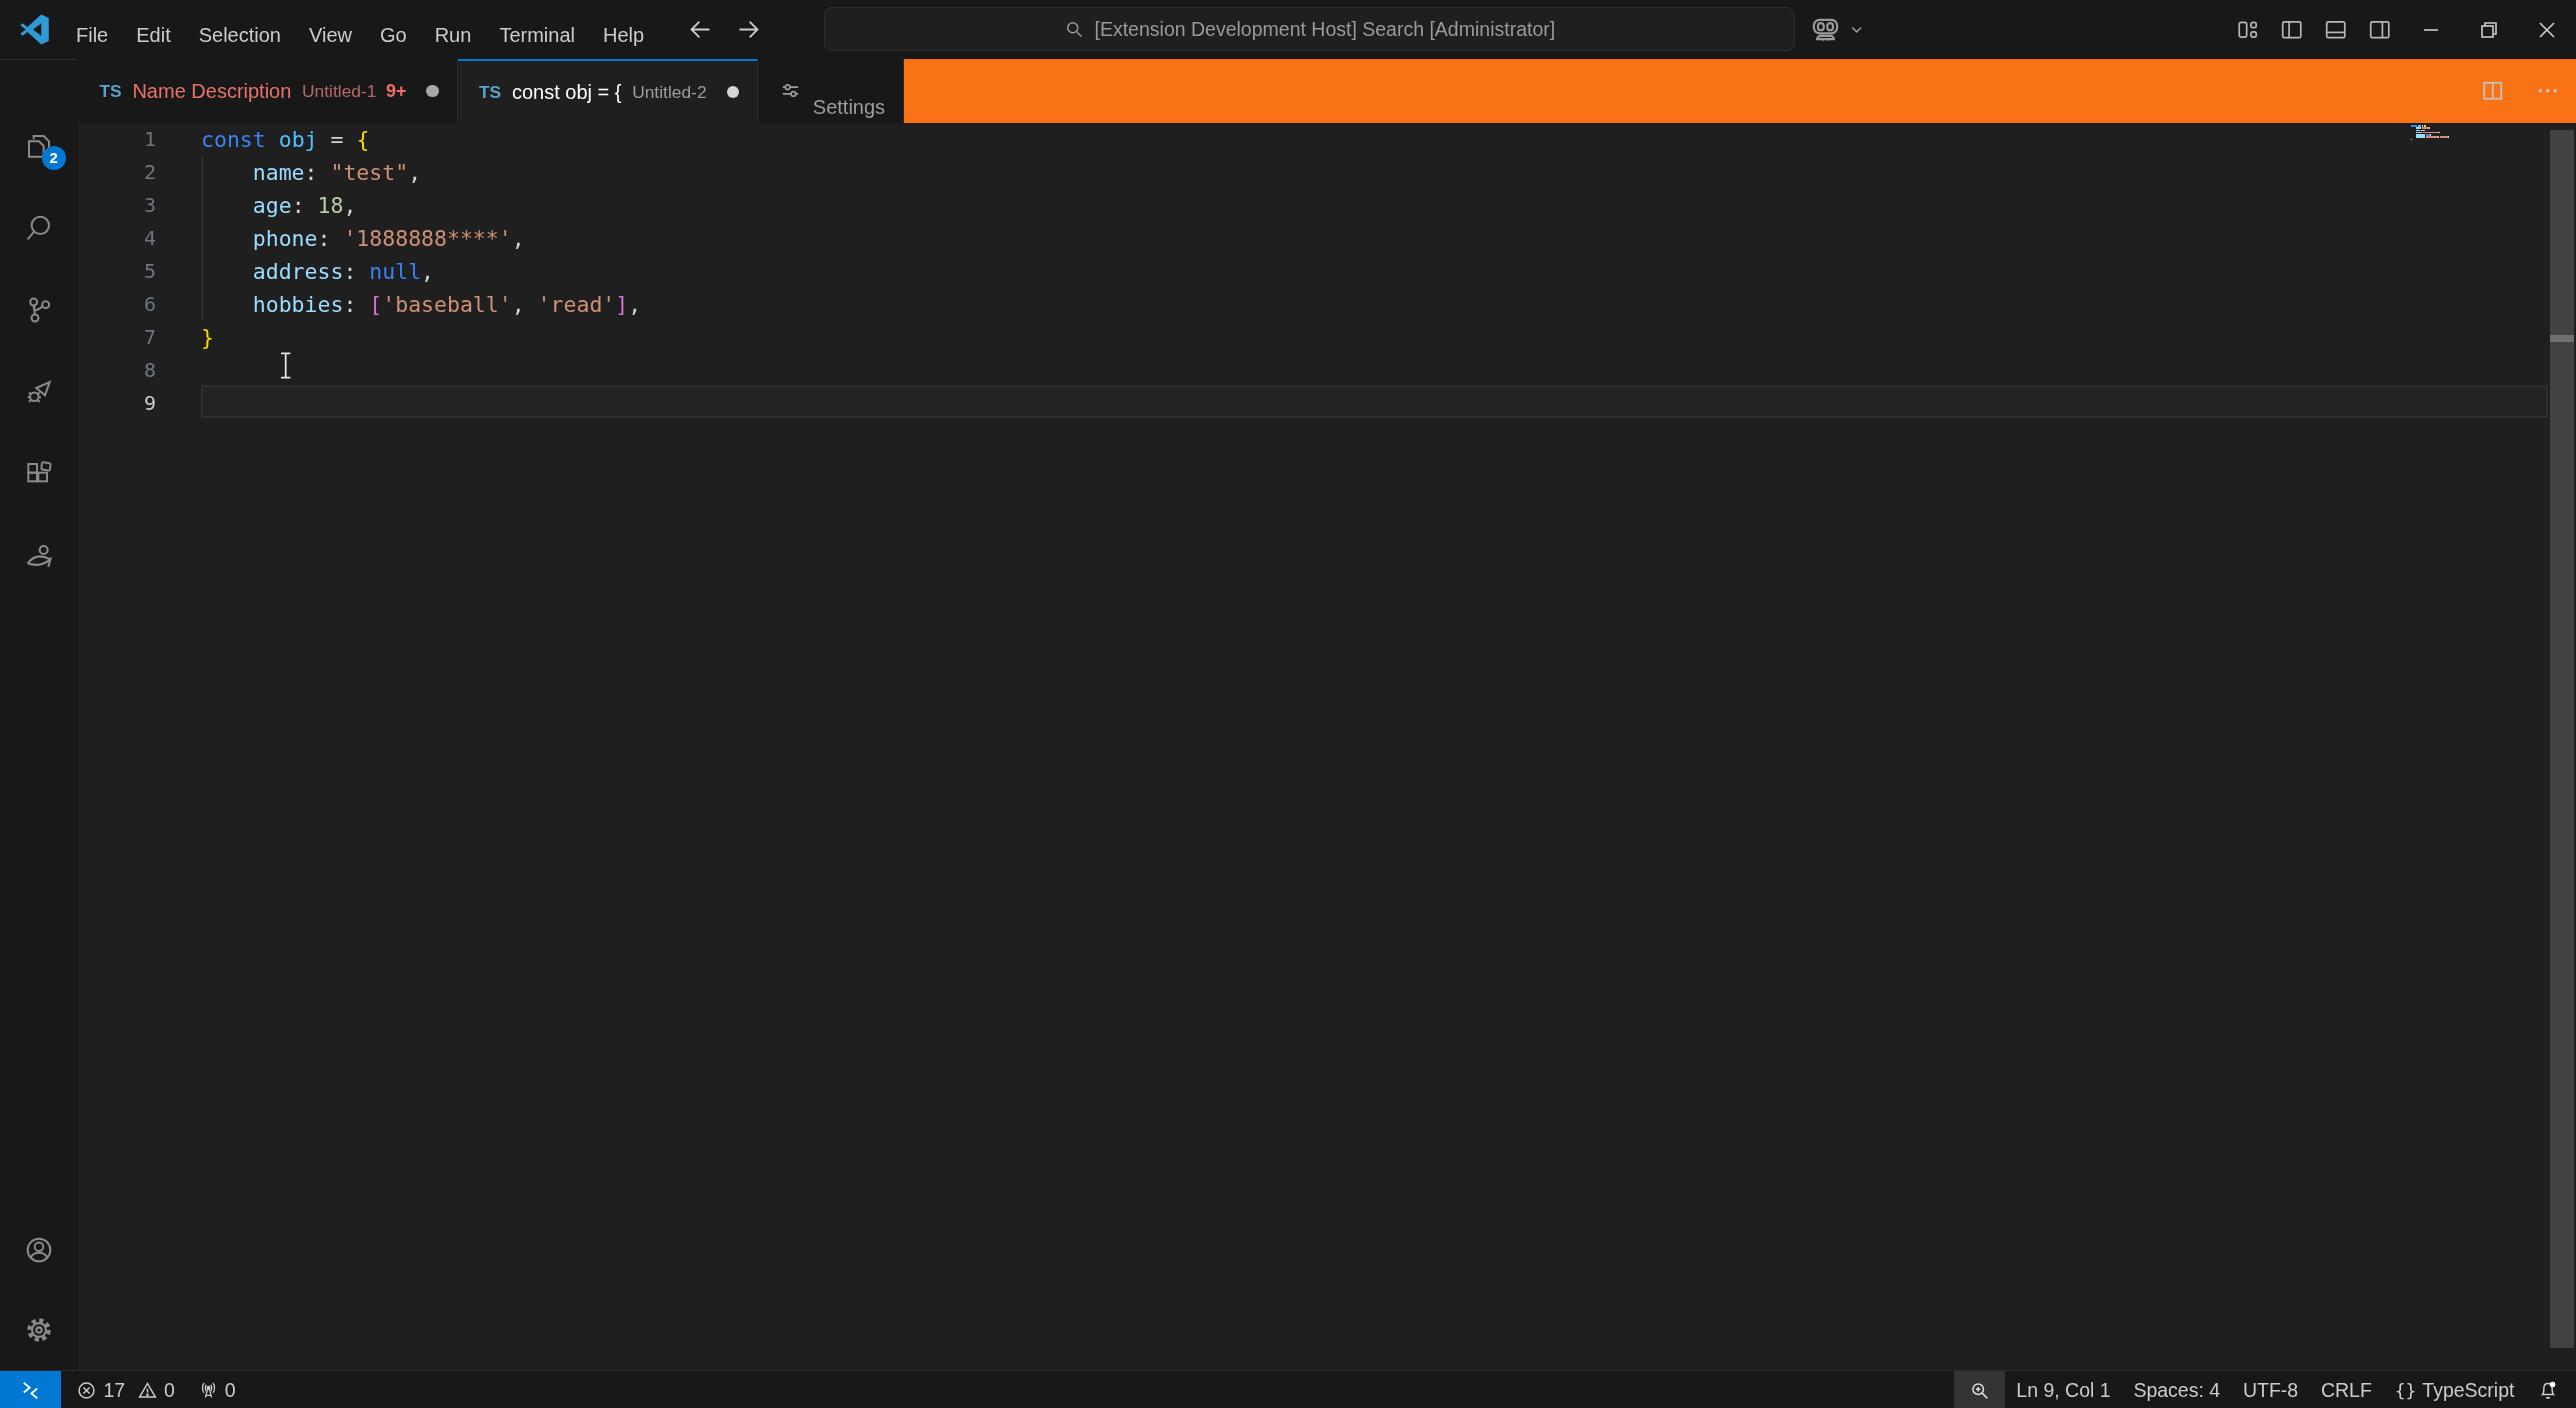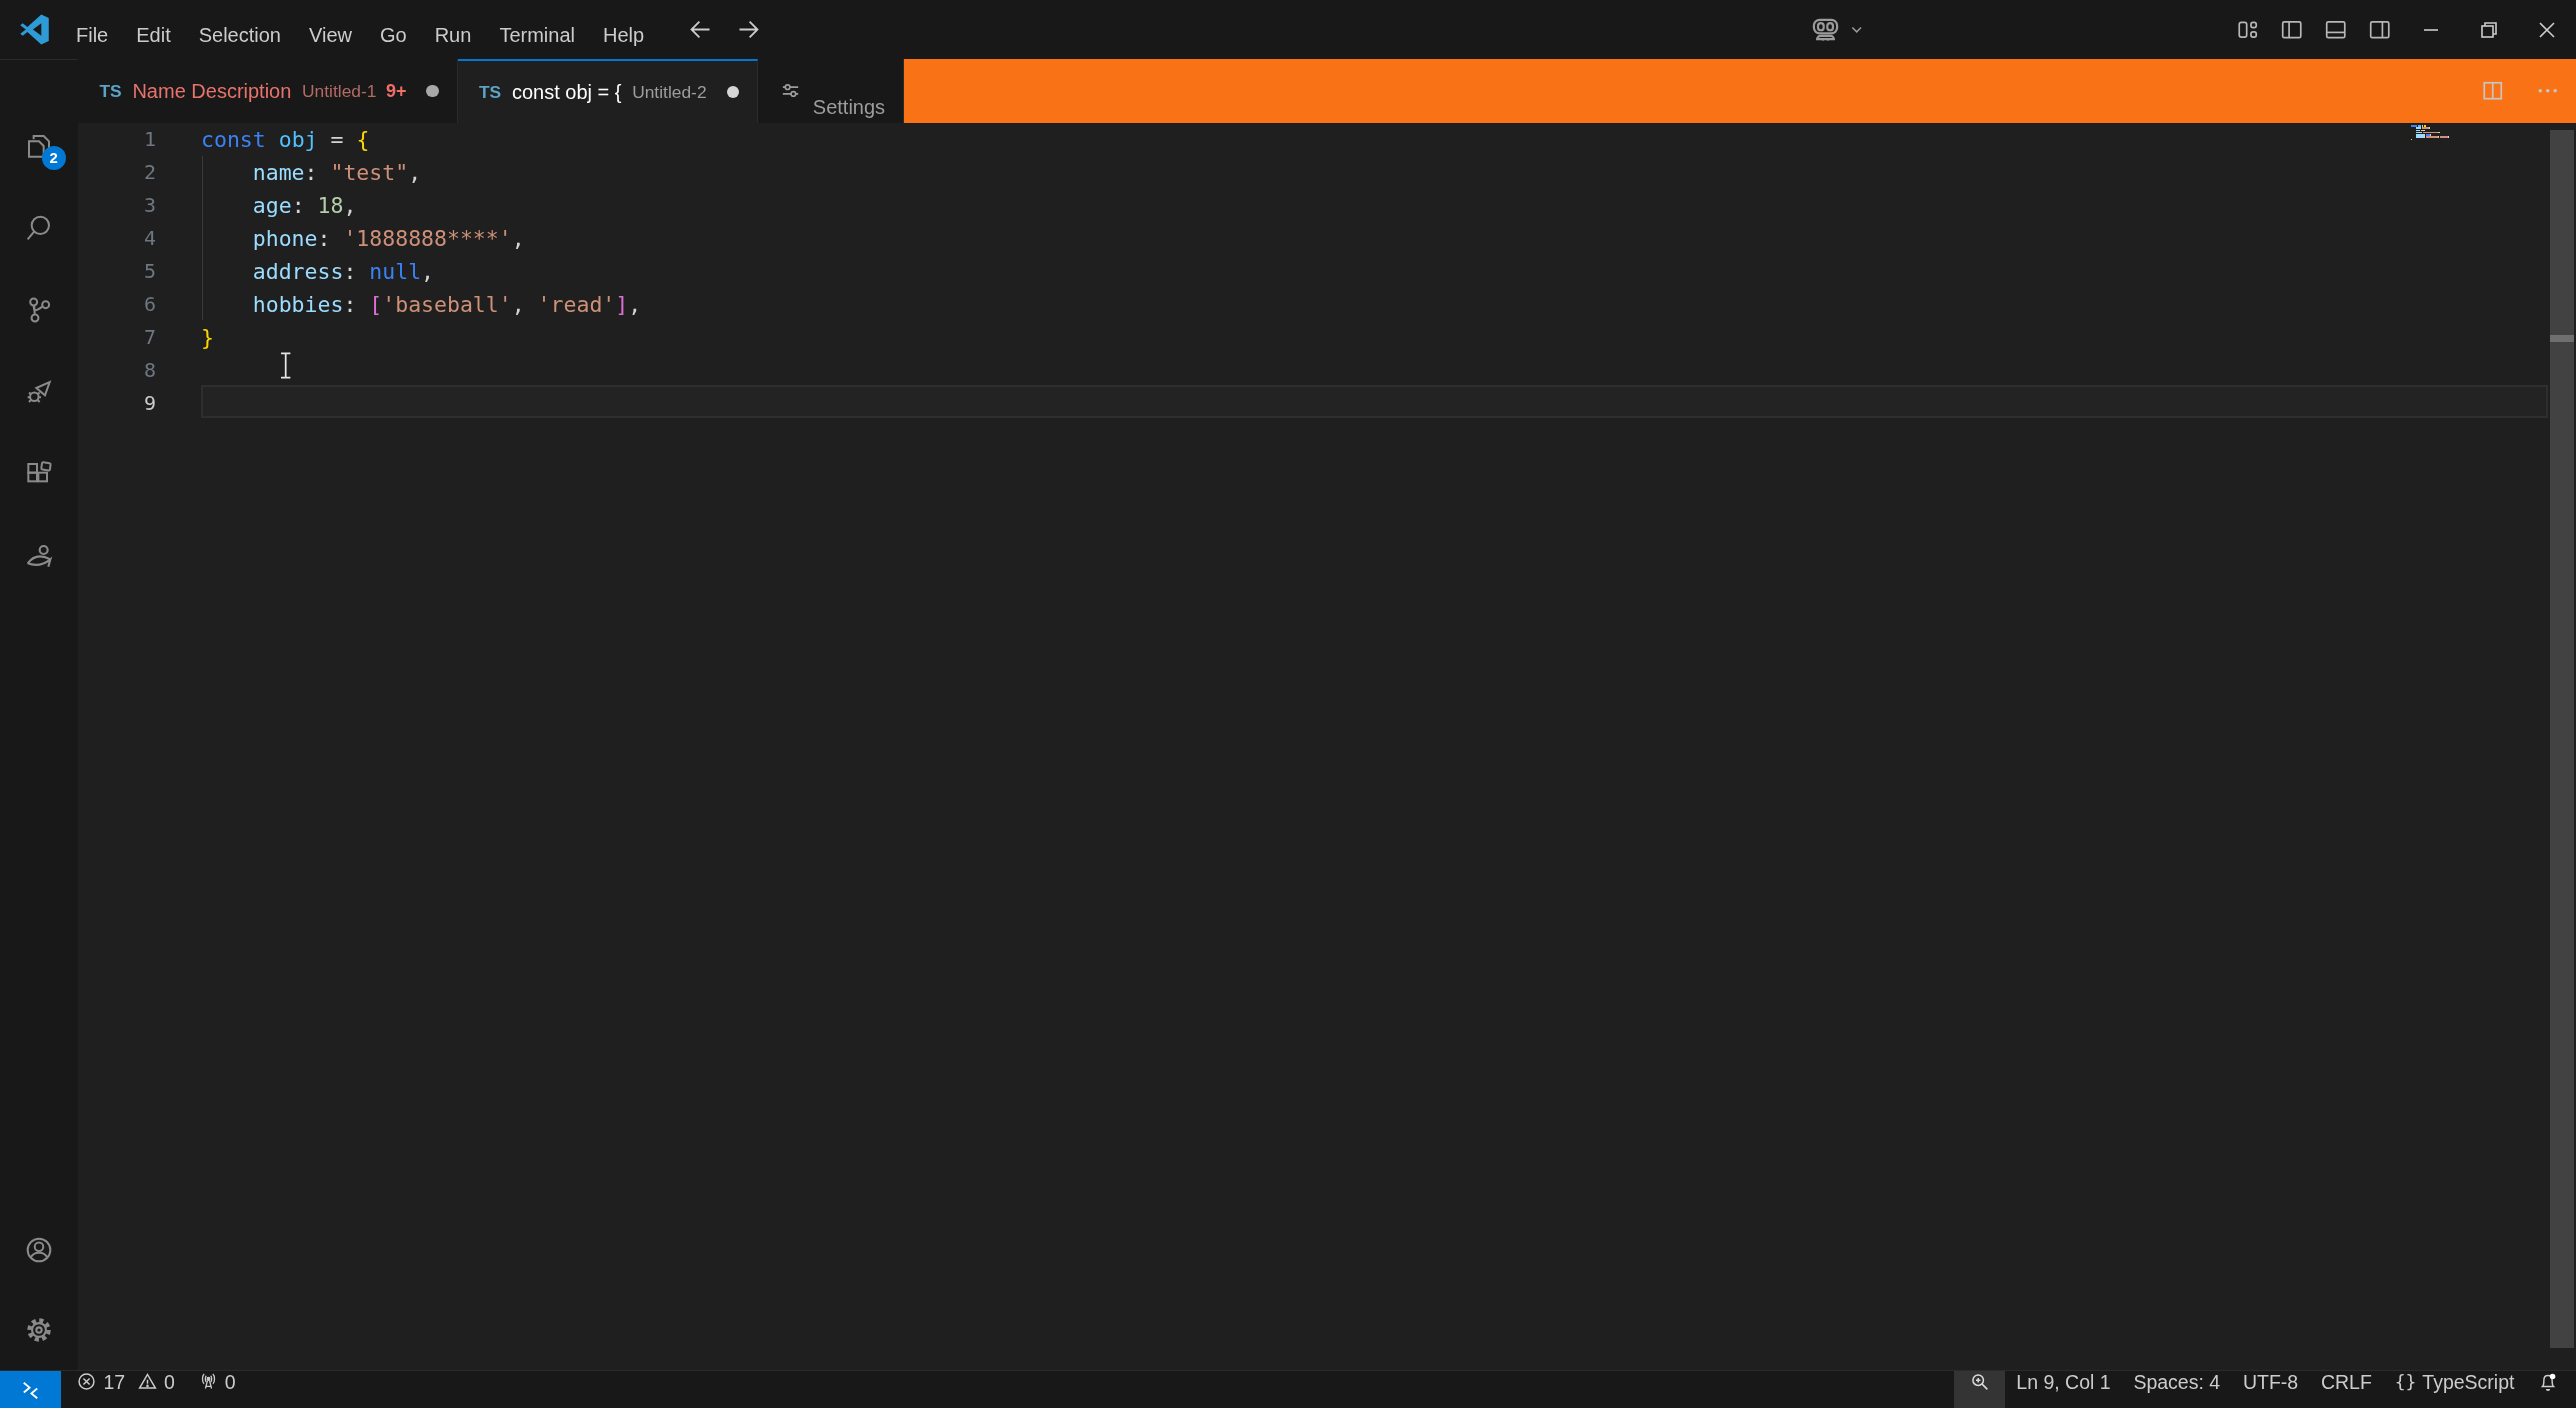--- a/index.html
+++ b/index.html
@@ -70,21 +70,21 @@
   .mini-line{height:1.6px;margin-bottom:0.7px;white-space:nowrap;font-size:0;}
   .mini-seg{display:inline-block;height:1.6px;background:currentColor;vertical-align:top;}
   .mini-sp{background:transparent;}
   .scrollbar{position:absolute;left:2472px;top:7.4px;width:24px;height:1218px;background:#424242;}
   .scroll-marker{position:absolute;left:0;top:205px;width:24px;height:6.7px;background:#6f6f6f;}
 
   
   .statusbar{position:absolute;left:0;bottom:0;width:2576px;height:38px;background:#181818;border-top:0.7px solid #2b2b2b;
              display:flex;align-items:center;color:#cccccc;font-size:19.5px;}
   .sb-remote{width:61px;height:38px;background:#0078d4;display:flex;align-items:center;justify-content:center;flex:0 0 auto;}
-  .sb-item{display:flex;align-items:flex-start;gap:6px;padding:0 11.4px;height:38px;white-space:nowrap;}
+  .sb-item{display:flex;align-items:center;gap:6px;padding:0 11.4px;height:38px;white-space:nowrap;}
   .sb-left{display:flex;align-items:center;margin-left:4px;}
   .sb-right{display:flex;align-items:center;margin-left:auto;margin-right:5.4px;}
   .sb-zoom{background:#343434;padding:0 14.8px;}
   .sb-num{font-size:19.5px;color:#cccccc;}
   .braces{font-family:"DejaVu Sans Mono",monospace;font-size:18px;color:#cccccc;}
   svg{display:block;}
 </style>
 </head>
 <body>
 
@@ -110,20 +110,27 @@
           <path d="M20 12 H5 M11 5 L4 12 L11 19"></path>
         </svg>
       </div>
       <div class="nav-btn">
         <svg width="27" height="27" viewBox="0 0 24 24" fill="none" stroke="#cccccc" stroke-width="1.6">
           <path d="M4 12 H19 M13 5 L20 12 L13 19"></path>
         </svg>
       </div>
     </div>
 
+    <div class="command-center">
+      <svg width="20" height="20" viewBox="0 0 24 24" fill="none" stroke="#9a9a9a" stroke-width="1.8">
+        <circle cx="10.5" cy="10.5" r="6"></circle>
+          <path d="M15 15 L21 21"></path>
+      </svg>
+      <span class="cc-text">[Extension Development Host] Search [Administrator]</span>
+    </div>
 
     <div class="copilot-wrap">
       <svg width="31" height="31" viewBox="0 0 24 24" fill="none" stroke="#9a9a9a" stroke-width="1.7">
         <path d="M7.5 4.5 h9 a4.5 4.5 0 0 1 4.5 4.5 v1.5 a4.5 4.5 0 0 1 -4.5 4.5 h-9 A4.5 4.5 0 0 1 3 10.5 V9 a4.5 4.5 0 0 1 4.5 -4.5 Z"></path>
         <rect x="6.2" y="7" width="4.4" height="5.6" rx="2.2"></rect>
         <rect x="13.4" y="7" width="4.4" height="5.6" rx="2.2"></rect>
         <path d="M8 17 h8 a2.5 2.5 0 0 1 2.5 2.5 v0 H5.5 v0 A2.5 2.5 0 0 1 8 17 Z"></path>
         <path d="M10 18.5 v2 M14 18.5 v2"></path>
       </svg>
       <svg width="17.4" height="17.4" viewBox="0 0 24 24" fill="none" stroke="#9a9a9a" stroke-width="2">

